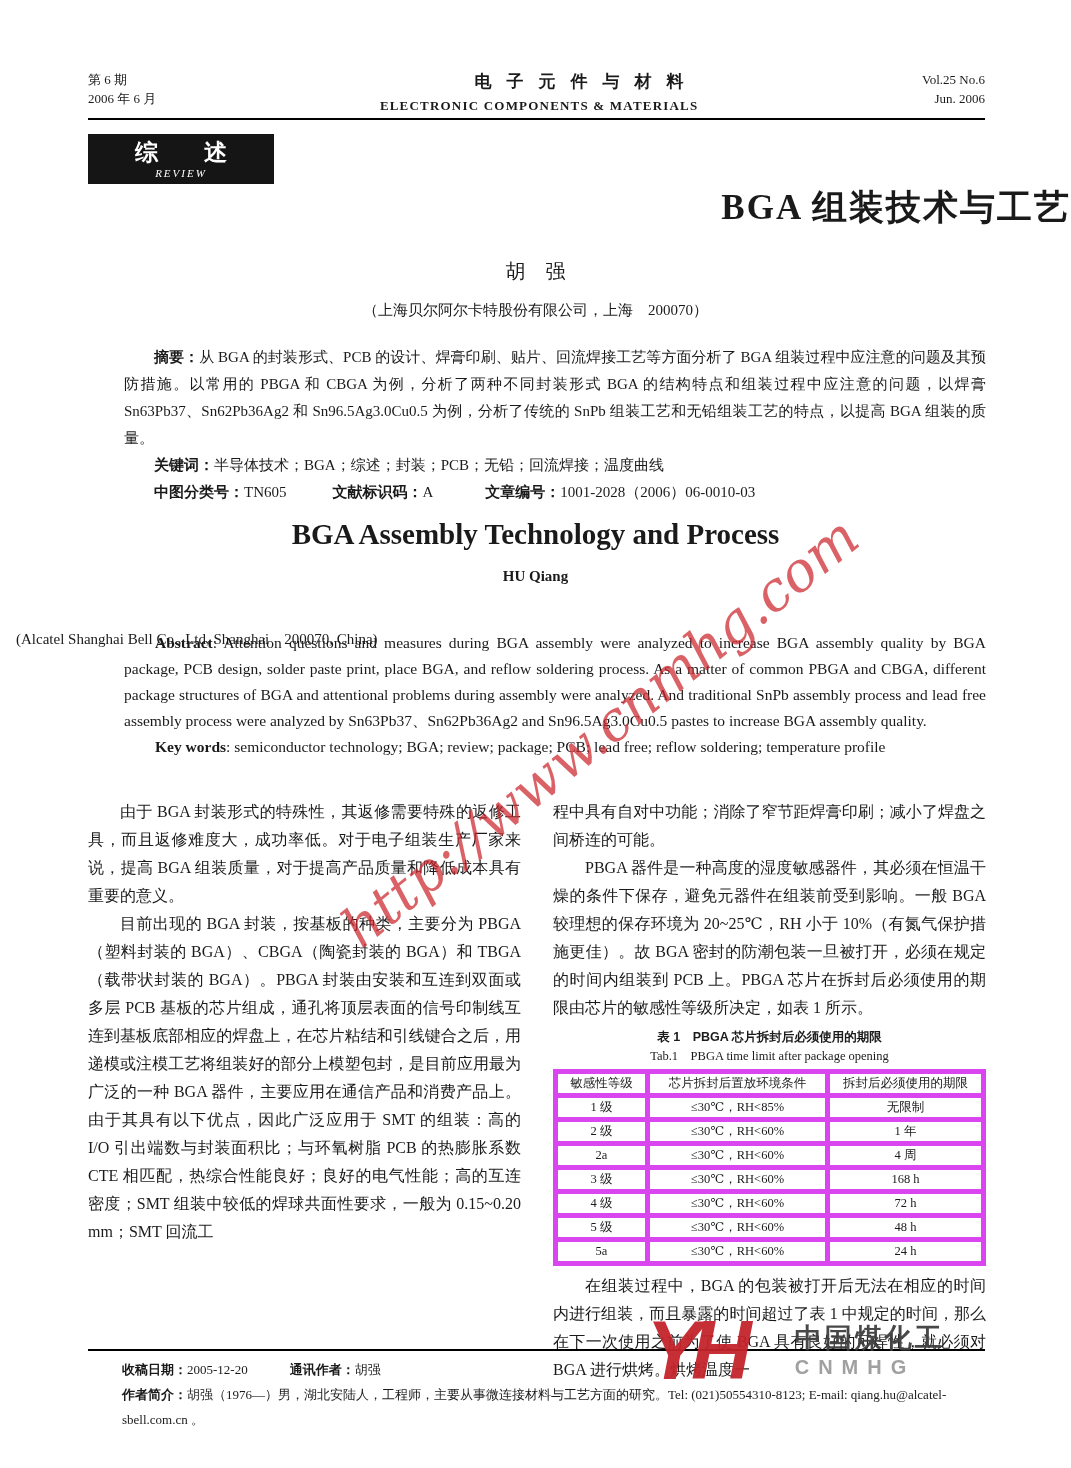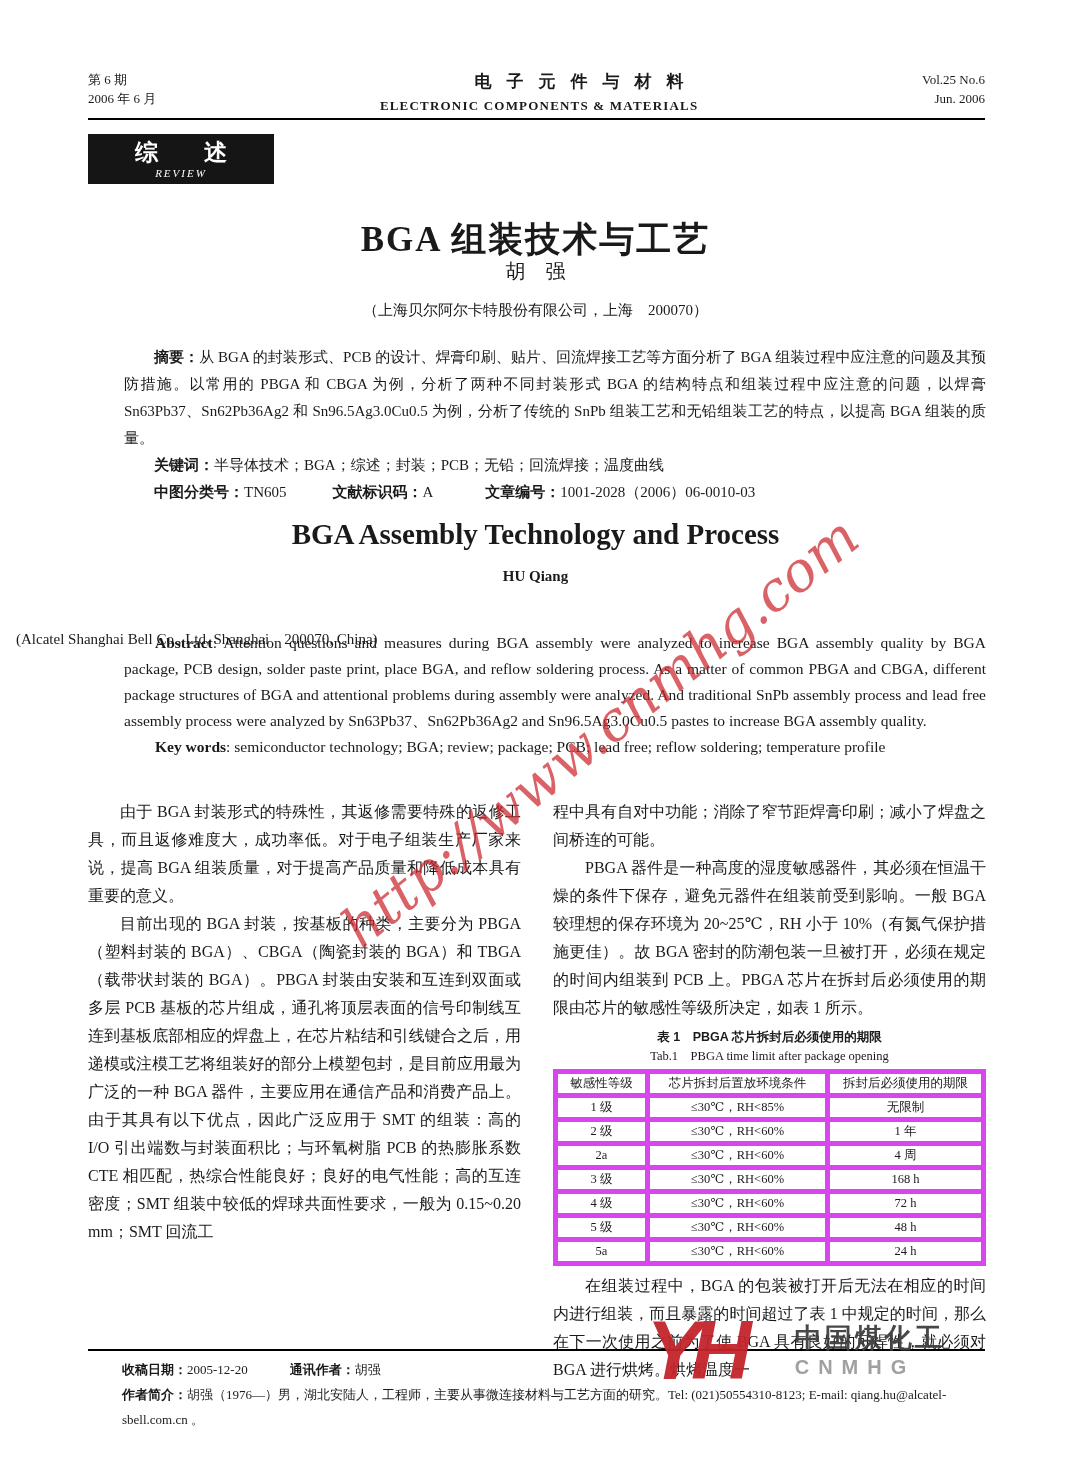--- a/index.html
+++ b/index.html
@@ -22,21 +22,21 @@
   .hdr-rule { position:absolute; top:118px; left:88px; width:897px; height:2px; background:#000; }
 
   
   .review-box { position:absolute; top:134px; left:88px; width:186px; height:50px;
                 background:#151515; color:#fff; text-align:center; }
   .review-cn { font-size:23px; font-weight:bold; padding-top:3px; }
   .review-en { font-size:11px; font-style:italic; letter-spacing:2px; margin-top:-1px;
                font-family:"Liberation Serif",serif; }
 
   
-  .title-cn { position:absolute; top:216px; left:0; width:100%; text-align:center;
+  .title-cn { position:absolute; top:184px; left:0; width:100%; text-align:right;
               font-size:35px; font-weight:bold; letter-spacing:2px; }
   .author-cn { position:absolute; top:258px; left:0; width:100%; text-align:center; font-size:20px; }
   .affil-cn  { position:absolute; top:301px; left:0; width:100%; text-align:center; font-size:15px; }
 
   .meta-cn { position:absolute; top:344px; left:124px; width:862px;
              font-size:15px; line-height:27px; text-align:justify; }
   .meta-cn p { text-indent:2em; }
 
   .title-en { position:absolute; top:518px; left:0; width:100%; text-align:center;
               font-size:29px; font-weight:bold; }

